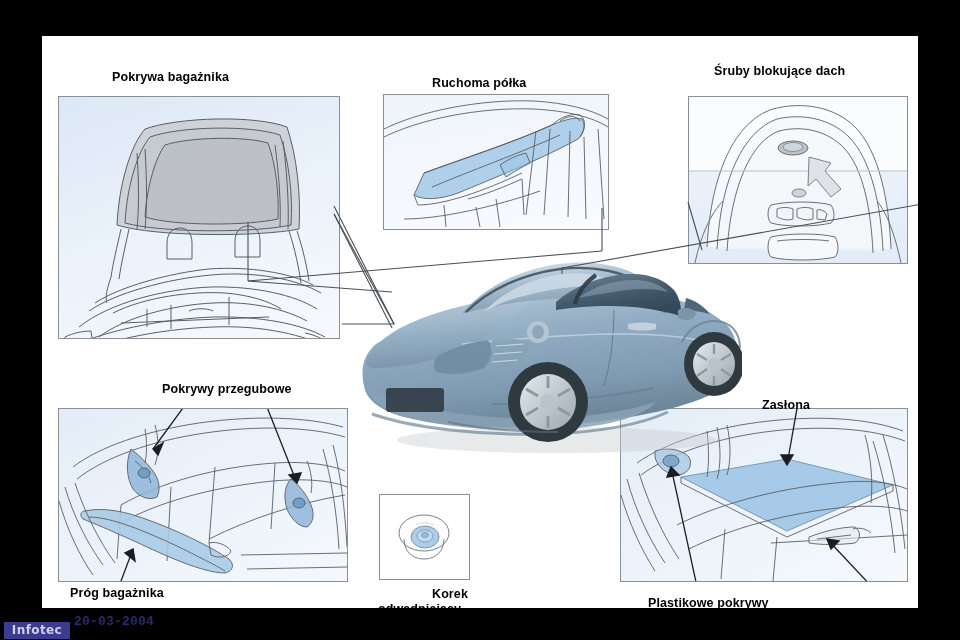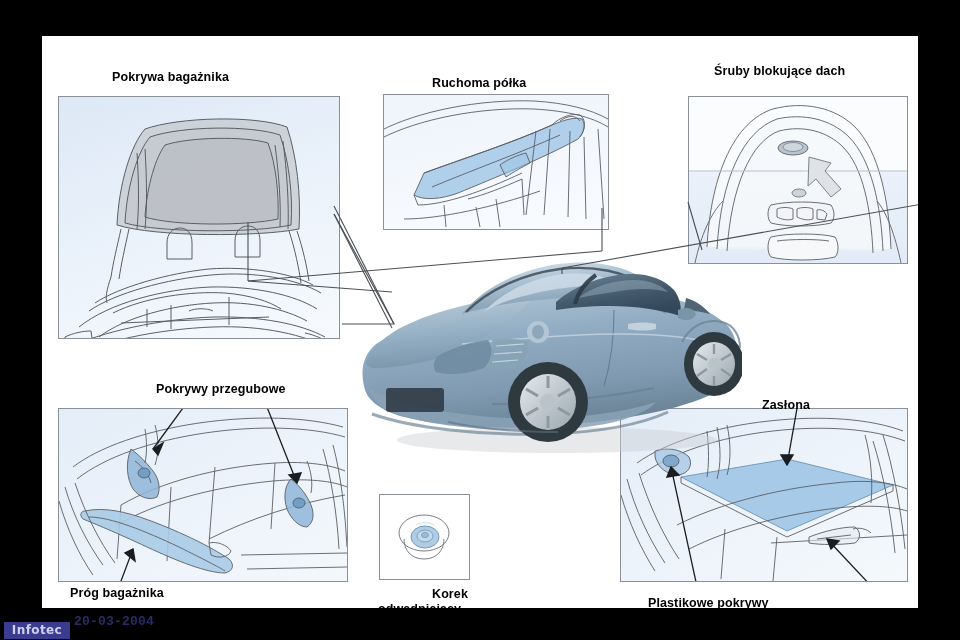--- a/index.html
+++ b/index.html
@@ -114,21 +114,21 @@
 </head>
 <body>
 
 <div id="root">
 
   <div id="page">
 
     <div class="label" style="left:70px; top:28px;margin-top:6px;">Pokrywa bagażnika</div>
     <div class="label" style="left:390px; top:40px;">Ruchoma półka</div>
     <div class="label" style="left:672px; top:28px;text-align:right;">Śruby blokujące dach</div>
-    <div class="label" style="left:114px; top:346px;">Pokrywy przegubowe</div>
+    <div class="label" style="left:120px; top:346px;">Pokrywy przegubowe</div>
     <div class="label" style="left:720px; top:362px;text-align:right;">Zasłona</div>
     <div class="label" style="left:28px; top:550px;">Próg bagażnika</div>
     <div class="label" style="left:390px; top:551px;">Korek</div>
     <div class="label" style="left:336px; top:566px;">odwadniający</div>
     <div class="label" style="left:606px; top:560px;">Plastikowe pokrywy</div>
 
     <svg id="wires" viewBox="0 0 876 572">
       <g stroke="#4a4f56" stroke-width="1.1" fill="none">
 
         <path d="M292,170 L352,288"></path>

